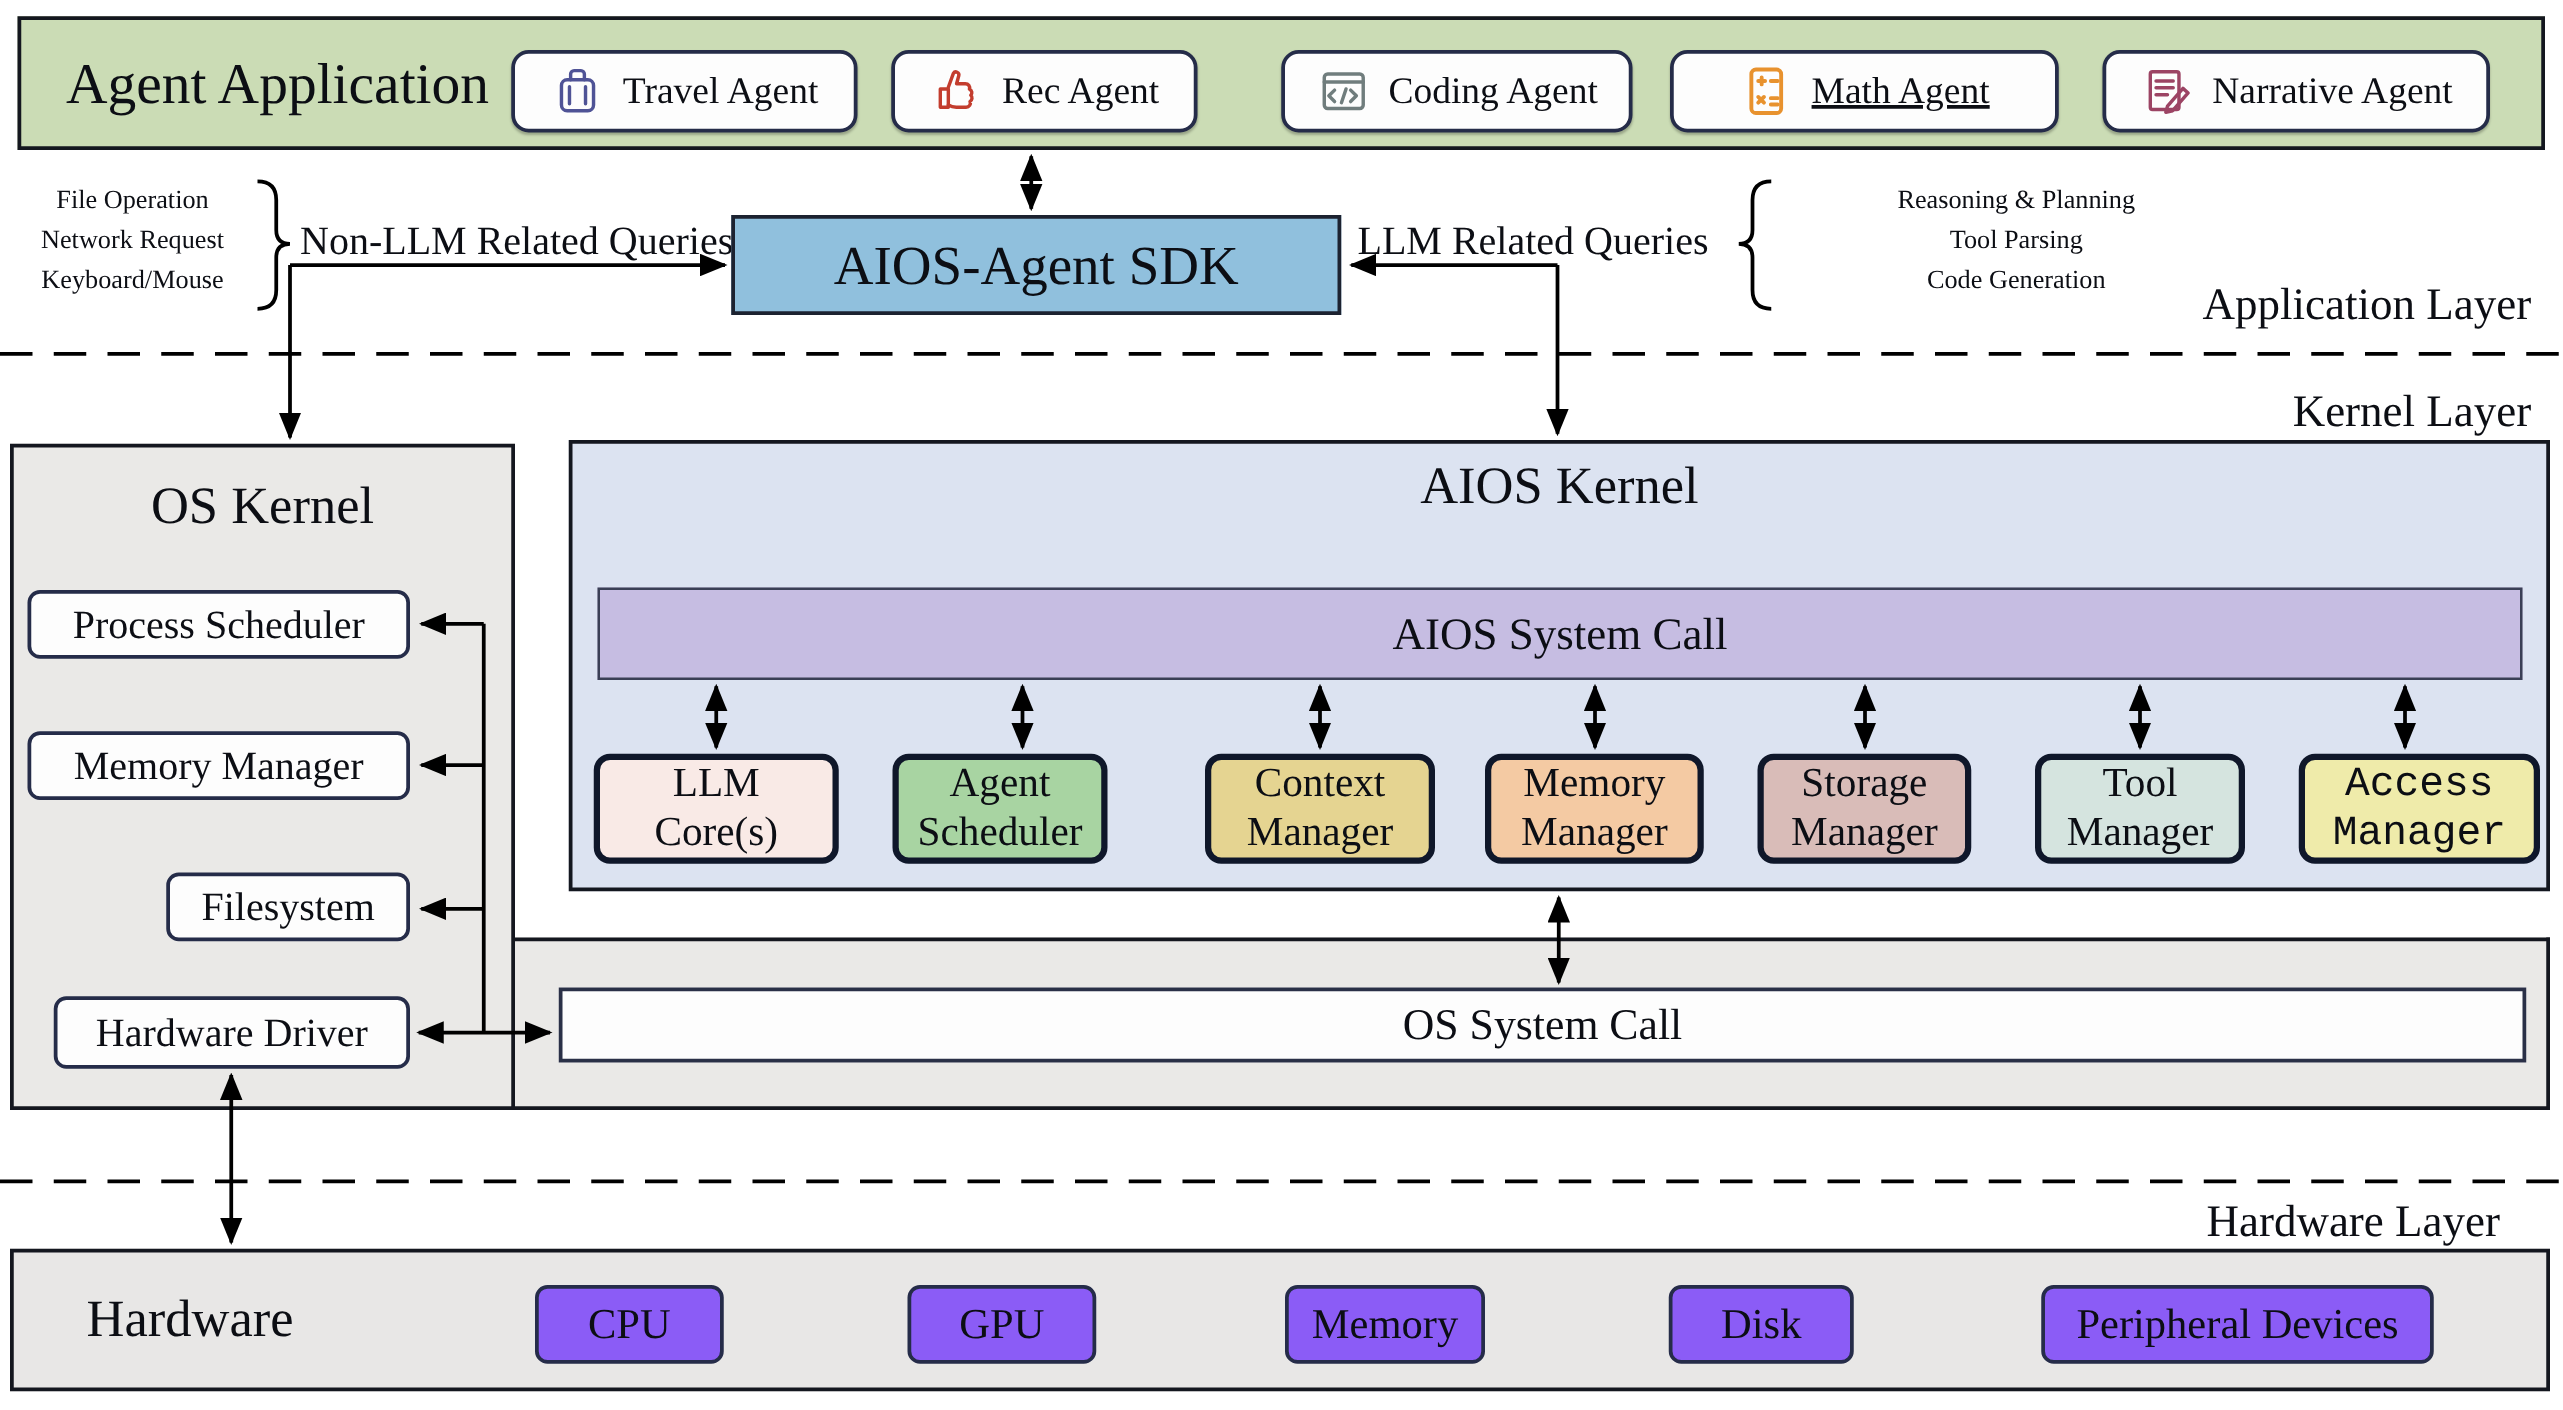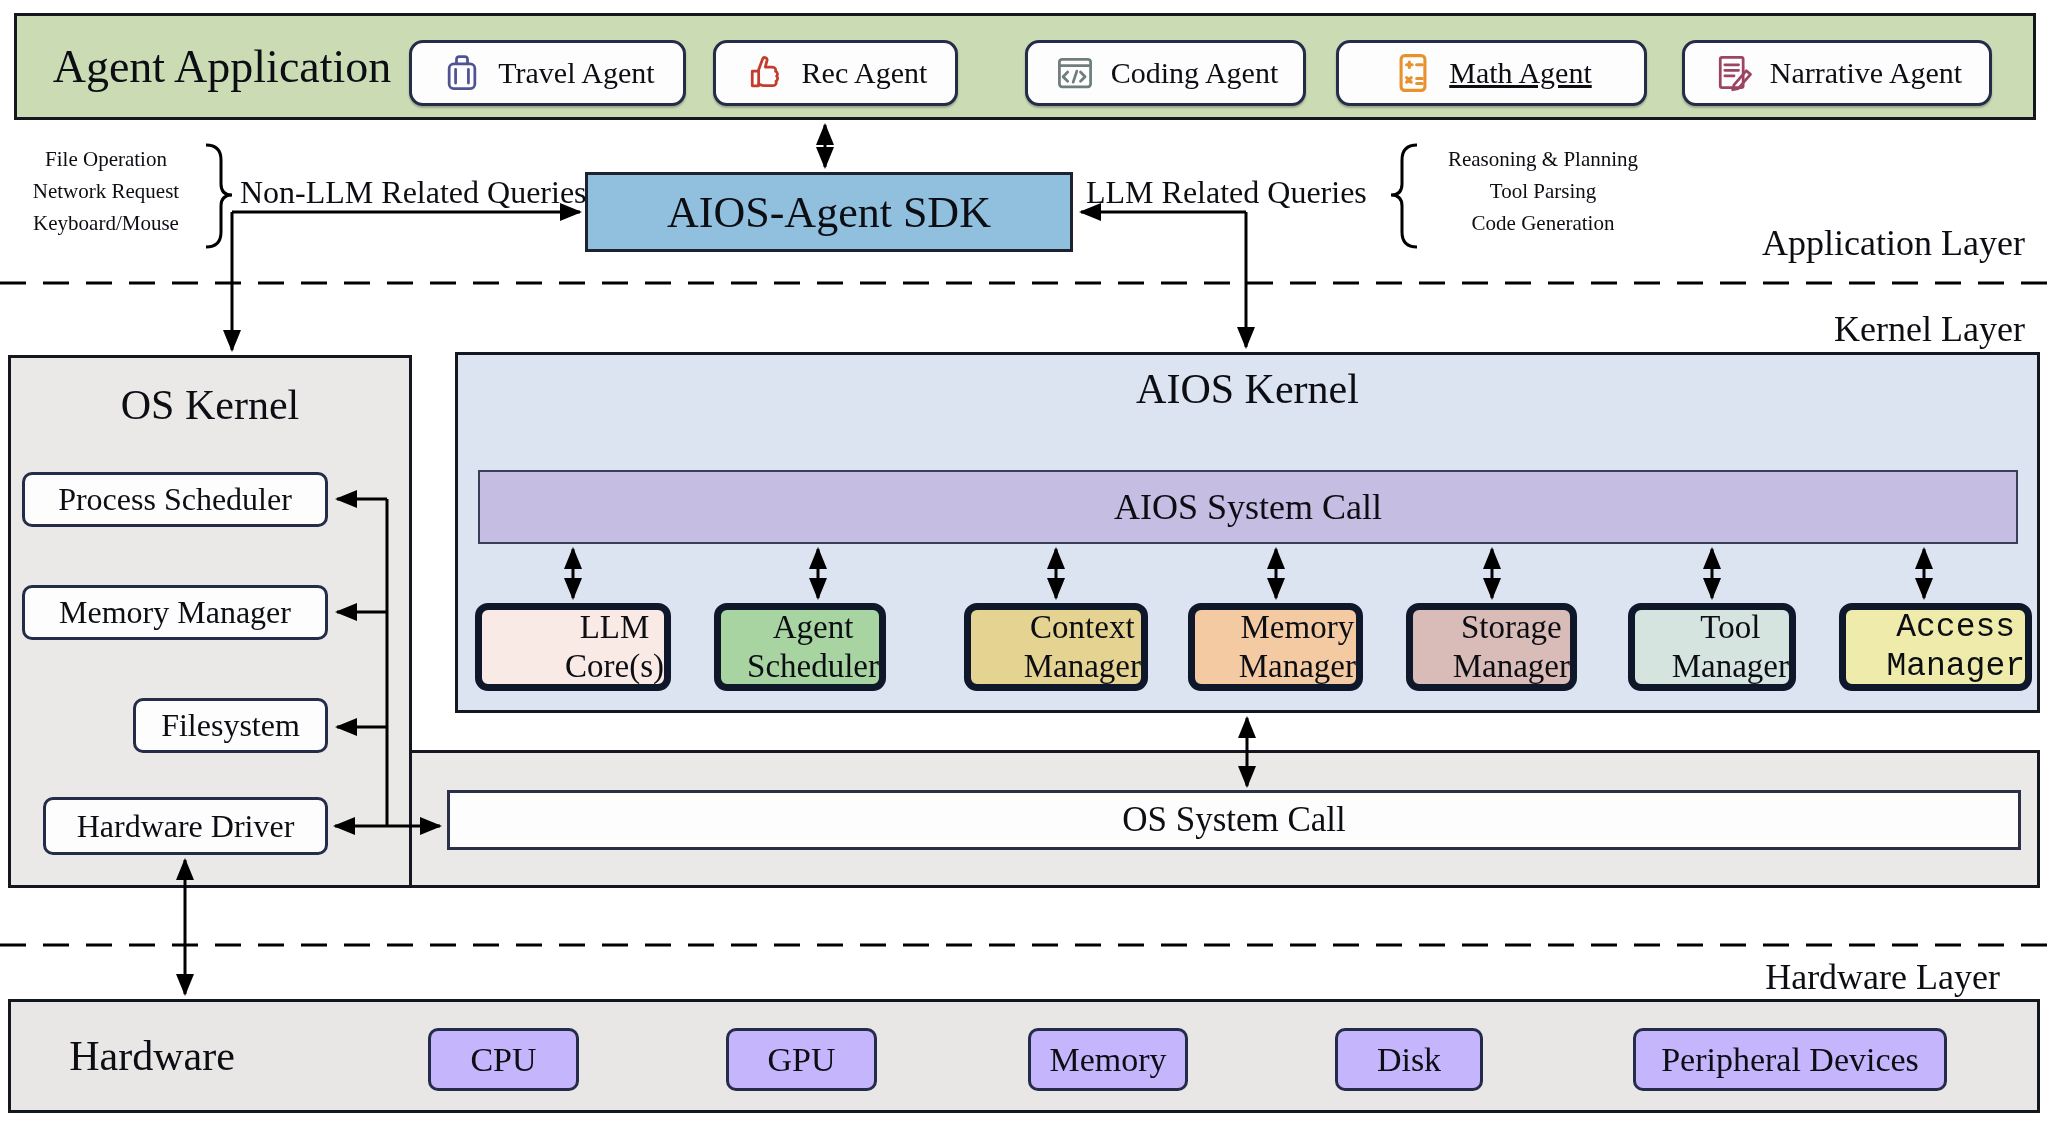--- a/index.html
+++ b/index.html
@@ -24,27 +24,27 @@
   .layer-label{font-size:36px;text-align:right;}
   
   .sdk{left:585px;top:172px;width:488px;height:80px;background:#90c0dd;border:3px solid #1c2230;font-size:44px;}
   
   .oskernel{left:8px;top:355px;width:404px;height:533px;background:#eae9e7;border:3px solid #14171f;}
   .oskernel-title{left:8px;top:383px;width:404px;height:44px;font-size:42px;}
   .kbox{background:#fdfdfd;border:3px solid #252c49;border-radius:10px;font-size:32px;}
   .aioskernel{left:455px;top:352px;width:1585px;height:361px;background:#dce3f1;border:3px solid #14171f;}
   .aioskernel-title{left:455px;top:366px;width:1585px;height:46px;font-size:42px;}
   .syscall{left:478px;top:470px;width:1540px;height:74px;background:#c6bde2;border:2px solid #3a3f55;font-size:36px;}
-  .module{top:603px;height:88px;border:7px solid #0f172a;border-radius:13px;font-size:33px;line-height:39px;justify-content:flex-end;}
+  .module{top:603px;height:88px;border:5px solid #0f172a;border-radius:13px;font-size:33px;line-height:39px;}
   .strip{left:412px;top:750px;width:1628px;height:138px;background:#eae9e7;border:3px solid #14171f;border-left:none;}
   .ossyscall{left:447px;top:790px;width:1574px;height:60px;background:#fdfdfd;border:3px solid #2a3047;font-size:35px;}
   
   .hwbar{left:8px;top:999px;width:2032px;height:114px;background:#e8e7e6;border:3px solid #14171f;}
   .hw-title{left:42px;top:999px;height:114px;width:220px;font-size:42px;}
-  .hwbox{top:1028px;height:63px;background:#c4b5fd;border:3px solid #252c49;border-radius:10px;font-size:34px;}
+  .hwbox{top:1028px;height:63px;background:#8b5cf6;border:3px solid #252c49;border-radius:10px;font-size:34px;}
   .wires{position:absolute;left:0;top:0;pointer-events:none;}
 </style>
 </head>
 <body>
 
 <div class="canvas">
 
   <div class="abs appbar"></div>
   <div class="abs ctr appbar-title">Agent Application</div>
 
@@ -96,21 +96,21 @@
 
   <div class="abs note" style="left:2px;top:143px;width:208px;">
     <div>File Operation</div>
     <div>Network Request</div>
     <div>Keyboard/Mouse</div>
   </div>
 
   <div class="abs qlabel" style="left:240px;top:174px;">Non-LLM Related Queries</div>
   <div class="abs qlabel" style="left:1086px;top:174px;">LLM Related Queries</div>
 
-  <div class="abs note" style="left:1418px;top:143px;width:250px;">
+  <div class="abs note" style="left:1488px;top:143px;width:250px;">
     <div>Reasoning &amp; Planning</div>
     <div>Tool Parsing</div>
     <div>Code Generation</div>
   </div>
 
   <div class="abs ctr sdk">AIOS-Agent SDK</div>
 
   <div class="abs layer-label" style="left:1700px;top:222px;width:325px;">Application Layer</div>
   <div class="abs layer-label" style="left:1700px;top:308px;width:325px;">Kernel Layer</div>
   <div class="abs layer-label" style="left:1700px;top:956px;width:300px;">Hardware Layer</div>

